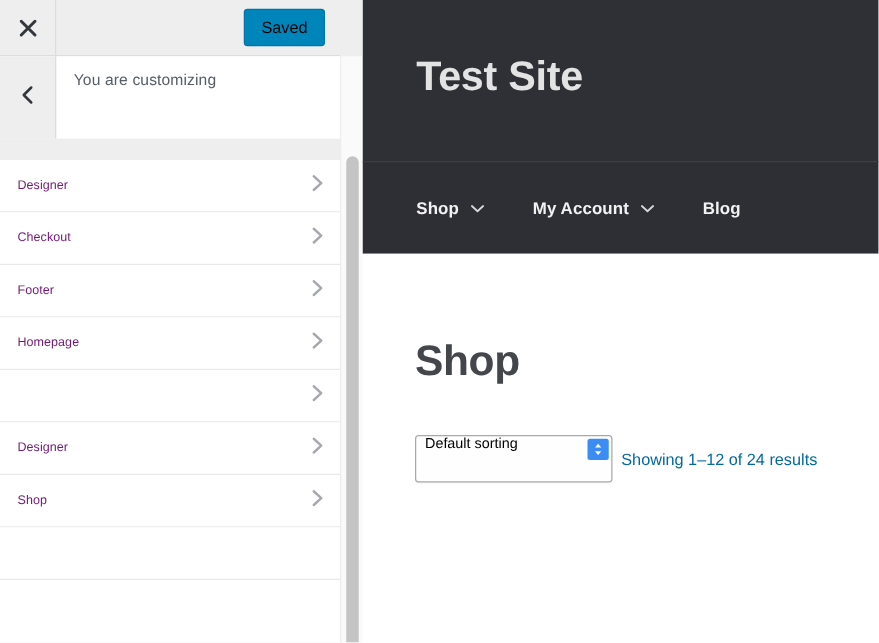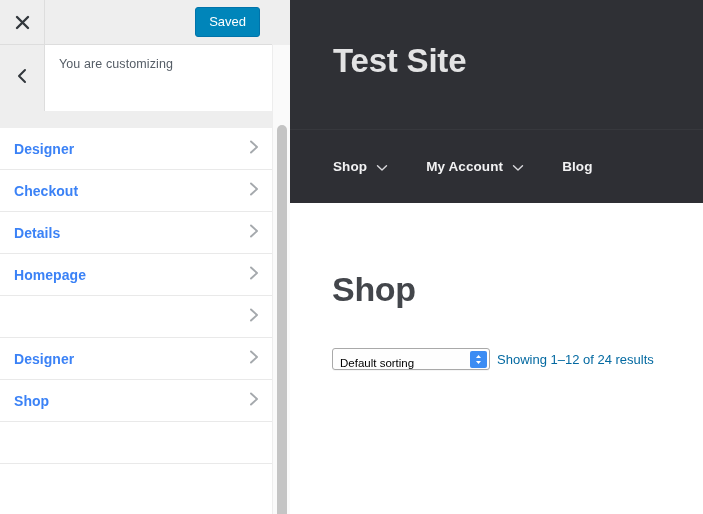--- a/index.html
+++ b/index.html
@@ -56,21 +56,21 @@
   .cz-close svg { display: block; }
   .cz-saved {
     position: absolute;
     right: 12px;
     top: 7px;
     height: 30px;
     padding: 0 13px;
     background: #0085ba;
     border: 1px solid #0073aa;
     border-radius: 3px;
-    color: #ffffff;
+    color: #000000;
     font-size: 13px;
     line-height: 28px;
     font-family: "Liberation Sans", sans-serif;
     box-sizing: border-box;
     cursor: default;
   }
 
   
   .cz-info {
     position: absolute;
@@ -141,23 +141,23 @@
     height: 42px;
     border-bottom: 1px solid #e9e9e9;
     display: flex;
     align-items: center;
     padding: 0 14px;
     box-sizing: border-box;
     background: #fff;
     cursor: pointer;
   }
   .cz-row-label {
-    font-size: 14px;
-    font-weight: bold;
-    color: #3b82f6;
+    font-size: 10px;
+    font-weight: normal;
+    color: #701a75;
     letter-spacing: 0.05px;
   }
   .cz-row-arrow {
     position: absolute;
     right: 12px;
     top: 50%;
     transform: translateY(-50%);
     display: block;
   }
 
@@ -257,29 +257,29 @@
     position: absolute;
     left: 42px;
     top: 145px;
     right: 0;
     display: flex;
     align-items: center;
   }
   .pv-select {
     position: relative;
     width: 158px;
-    height: 22px;
+    height: 38px;
     background: #fefefe;
     border: 1px solid #a9a9a9;
     border-radius: 3px;
     box-shadow: 0 1px 0 rgba(0,0,0,0.04);
     box-sizing: border-box;
     cursor: pointer;
     display: flex;
-    align-items: flex-end;
+    align-items: flex-start;
   }
   .pv-select-label {
     font-size: 11.5px;
     color: #000;
     padding-left: 7px;
     font-family: "Liberation Sans", sans-serif;
   }
   .pv-select-stepper {
     position: absolute;
     right: 1px; top: 1px;
@@ -343,21 +343,21 @@
       </div>
       <div class="cz-row">
         <span class="cz-row-label">Checkout</span>
         <span class="cz-row-arrow">
           <svg width="11" height="15" viewBox="0 0 11 15">
               <path d="M2 2 L8 7.5 L2 13" fill="none" stroke="#a5a9ad" stroke-width="1.9" stroke-linecap="round" stroke-linejoin="round"></path>
             </svg>
         </span>
       </div>
       <div class="cz-row">
-        <span class="cz-row-label">Details</span>
+        <span class="cz-row-label">Footer</span>
         <span class="cz-row-arrow">
           <svg width="11" height="15" viewBox="0 0 11 15">
               <path d="M2 2 L8 7.5 L2 13" fill="none" stroke="#a5a9ad" stroke-width="1.9" stroke-linecap="round" stroke-linejoin="round"></path>
             </svg>
         </span>
       </div>
       <div class="cz-row">
         <span class="cz-row-label">Homepage</span>
         <span class="cz-row-arrow">
           <svg width="11" height="15" viewBox="0 0 11 15">

